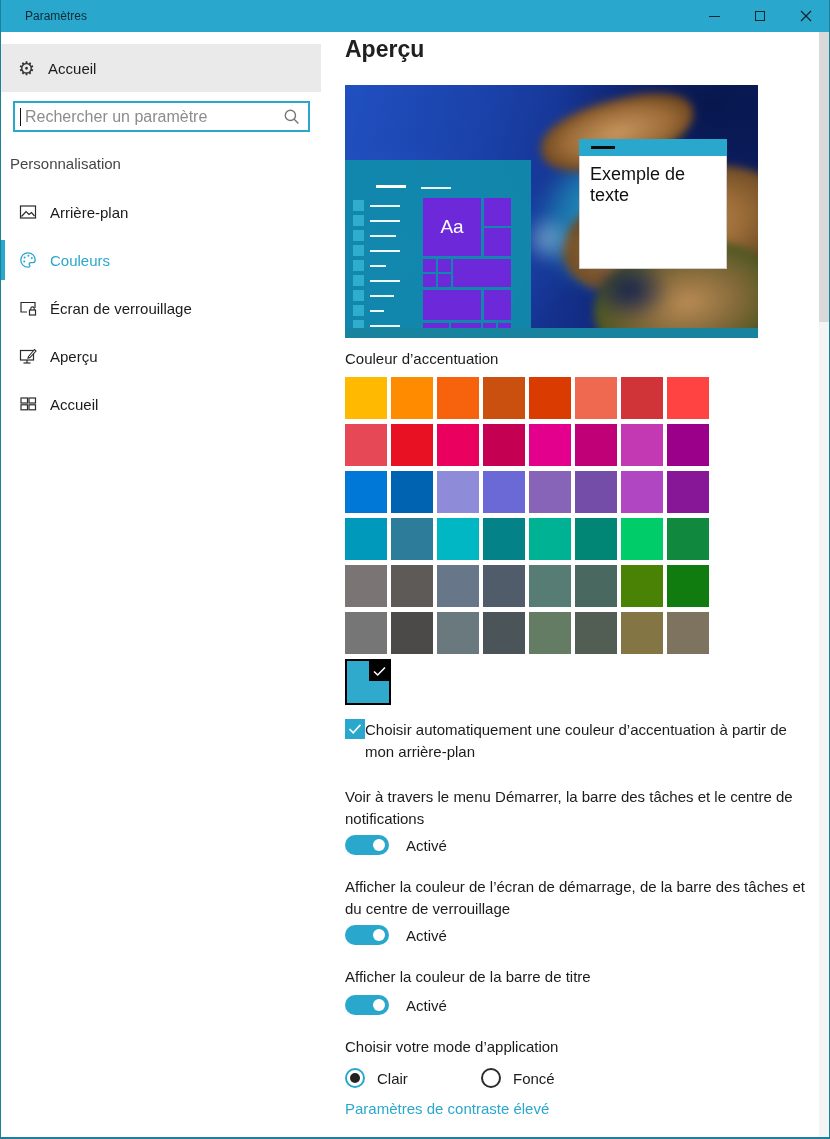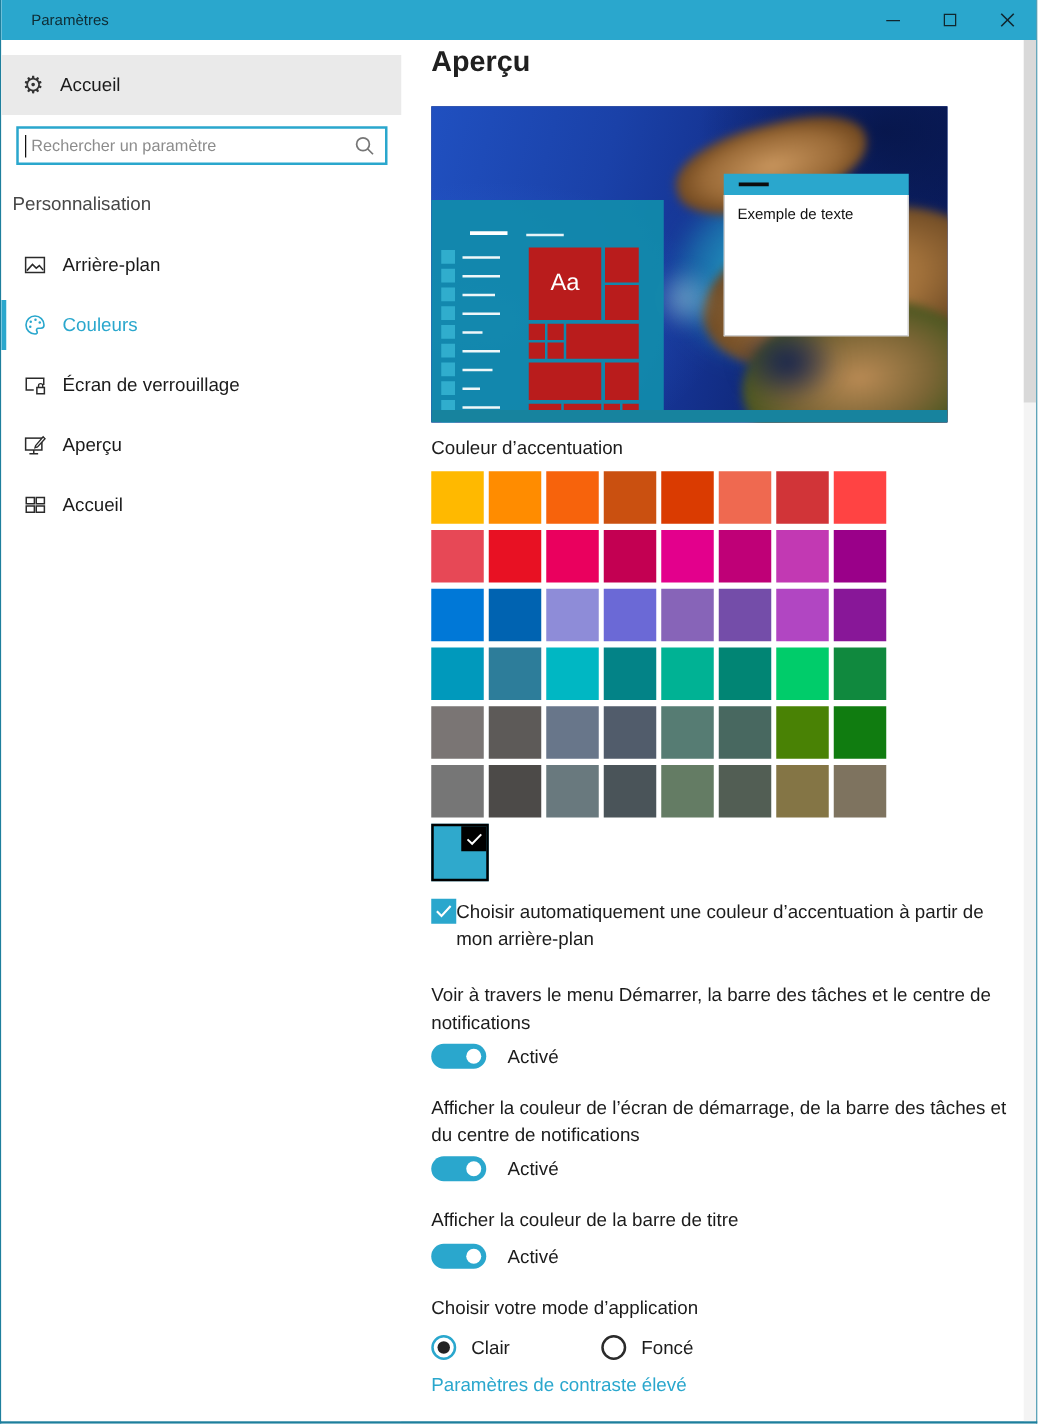--- a/index.html
+++ b/index.html
@@ -19,21 +19,21 @@
 
   
   .sidebar{ position:absolute; left:0; top:32px; width:320px; bottom:0; background:#fff; }
   .home-row{ position:absolute; left:0; top:12px; width:320px; height:48px; background:#eaeaea;
              display:flex; align-items:center; }
   .home-row .gear{ margin-left:17px; font-size:19px; color:#333; line-height:1; }
   .home-row .lbl{ margin-left:13px; font-size:15px; }
   .searchbox{ position:absolute; left:12px; top:69px; width:297px; height:31px; background:#fff;
               border:2px solid var(--accent); display:flex; align-items:center; }
   .searchbox .caret{ width:1px; height:18px; background:#111; margin-left:5px; }
-  .searchbox input{ flex:1; border:0; outline:0; font-family:inherit; font-size:13px; color:#222;
+  .searchbox input{ flex:1; border:0; outline:0; font-family:inherit; font-size:16px; color:#222;
                     padding:0 4px; background:transparent; }
   .searchbox input::placeholder{ color:#8c8c8c; }
   .searchbox .mag{ margin-right:8px; display:flex; }
   .section-label{ position:absolute; left:9px; top:123px; font-size:15px; color:#474747; }
   .nav-item{ position:absolute; left:0; width:320px; height:48px; display:flex; align-items:center; cursor:default; }
   .nav-item .ico{ margin-left:17px; width:20px; height:20px; display:flex; align-items:center; justify-content:center; }
   .nav-item .lbl{ margin-left:12px; font-size:15px; color:#1b1b1b; }
   .nav-item.selected .lbl{ color:var(--accent); }
   .nav-item.selected::before{ content:""; position:absolute; left:0; top:4px; bottom:4px; width:4px; background:var(--accent); }
 
@@ -60,27 +60,27 @@
       background:radial-gradient(closest-side, rgba(10,28,84,.95), transparent 75%); }
   .c5{ left:40%; top:46%; width:18%; height:30%; filter:blur(6px); border-radius:50%;
       background:radial-gradient(closest-side, rgba(180,220,225,.5), transparent 70%); }
   .startmenu{ left:0; top:75px; width:186px; height:168px; background:rgba(17,140,171,.92); }
   .sm-dash1{ left:31px; top:25px; width:30px; height:3px; background:#fff; }
   .sm-dash2{ left:76px; top:27px; width:30px; height:2px; background:rgba(255,255,255,.9); }
   .rail{ left:8px; top:40px; width:60px; height:160px; }
   .rail-sq{ left:0; width:11px; height:11px; background:#30adcd; }
   .rail-line{ left:17px; height:2px; background:rgba(255,255,255,.93); }
   .tiles{ left:78px; top:38px; width:90px; height:140px; }
-  .tile{ background:#b91c1c;text-align:center; }
+  .tile{ background:#6d28d9;text-align:center; }
   .tile.big{ display:flex; align-items:center; justify-content:center; color:#fff; font-size:19px; }
   .mock-window{ left:234px; top:54px; width:148px; height:130px; }
   .mw-title{ left:0; top:0; width:100%; height:17px; background:var(--accent); }
   .mw-dash{ left:12px; top:7px; width:24px; height:3px; background:#0d0d0d; }
   .mw-body{ left:0; top:17px; width:100%; height:113px; background:#fff; border:1px solid #cfcfcf; border-top:0; }
-  .mw-text{ left:10px; top:8px; font-size:12px; color:#111; }
+  .mw-text{ left:10px; top:8px; font-size:18px; color:#111; }
   .pv-taskbar{ left:0; top:243px; width:100%; height:10px; background:#17839e; }
 
   
   .accent-label{ position:absolute; left:344px; top:350px; font-size:15px; }
   .color-grid{ position:absolute; left:344px; top:377px; width:368px;
                display:grid; grid-template-columns:repeat(8,42px); gap:5px 4px; }
   .swatch{ width:42px; height:42px; cursor:pointer; }
   .sel-swatch{ position:absolute; left:344px; top:659px; width:46px; height:46px; border:2px solid #000; }
   .sel-check{ position:absolute; right:0; top:0; width:20px; height:20px; background:#000;
               display:flex; align-items:center; justify-content:center; }
@@ -343,21 +343,21 @@
   </div>
 
   <div class="para" style="top:786px">Voir à travers le menu Démarrer, la barre des tâches et le centre de notifications</div>
   <div class="toggle-row" style="top:834px">
     <div class="toggle">
         <div class="knob"></div>
       </div>
     <span class="state">Activé</span>
   </div>
 
-  <div class="para" style="top:876px">Afficher la couleur de l’écran de démarrage, de la barre des tâches et du centre de notifications</div>
+  <div class="para" style="top:876px">Afficher la couleur de l’écran de démarrage, de la barre des tâches et du centre de verrouillage</div>
   <div class="toggle-row" style="top:924px">
     <div class="toggle">
         <div class="knob"></div>
       </div>
     <span class="state">Activé</span>
   </div>
 
   <div class="para" style="top:966px">Afficher la couleur de la barre de titre</div>
   <div class="toggle-row" style="top:994px">
     <div class="toggle">

